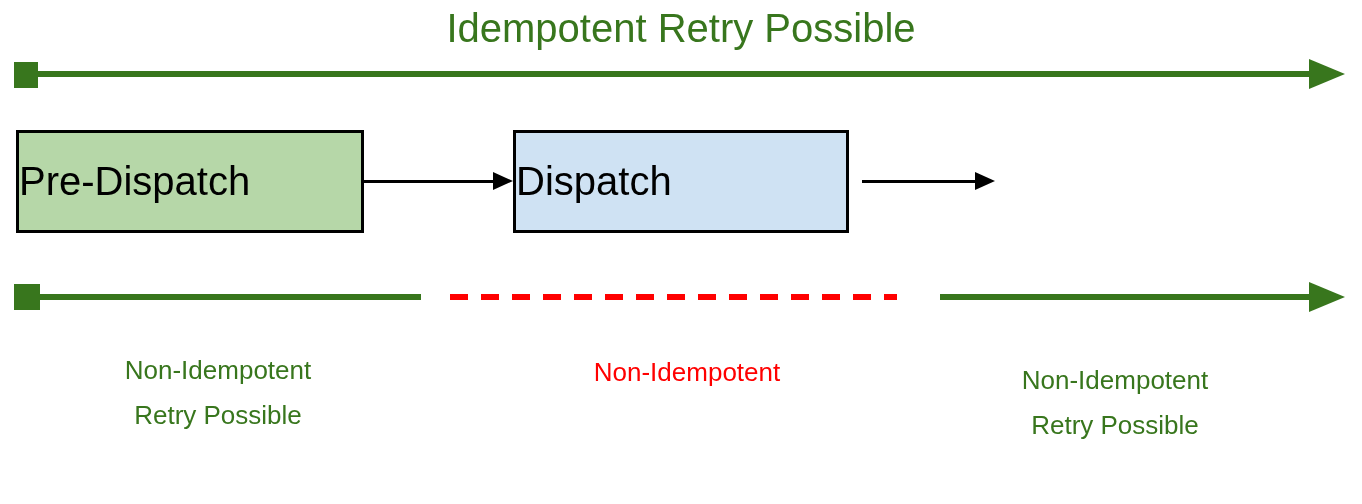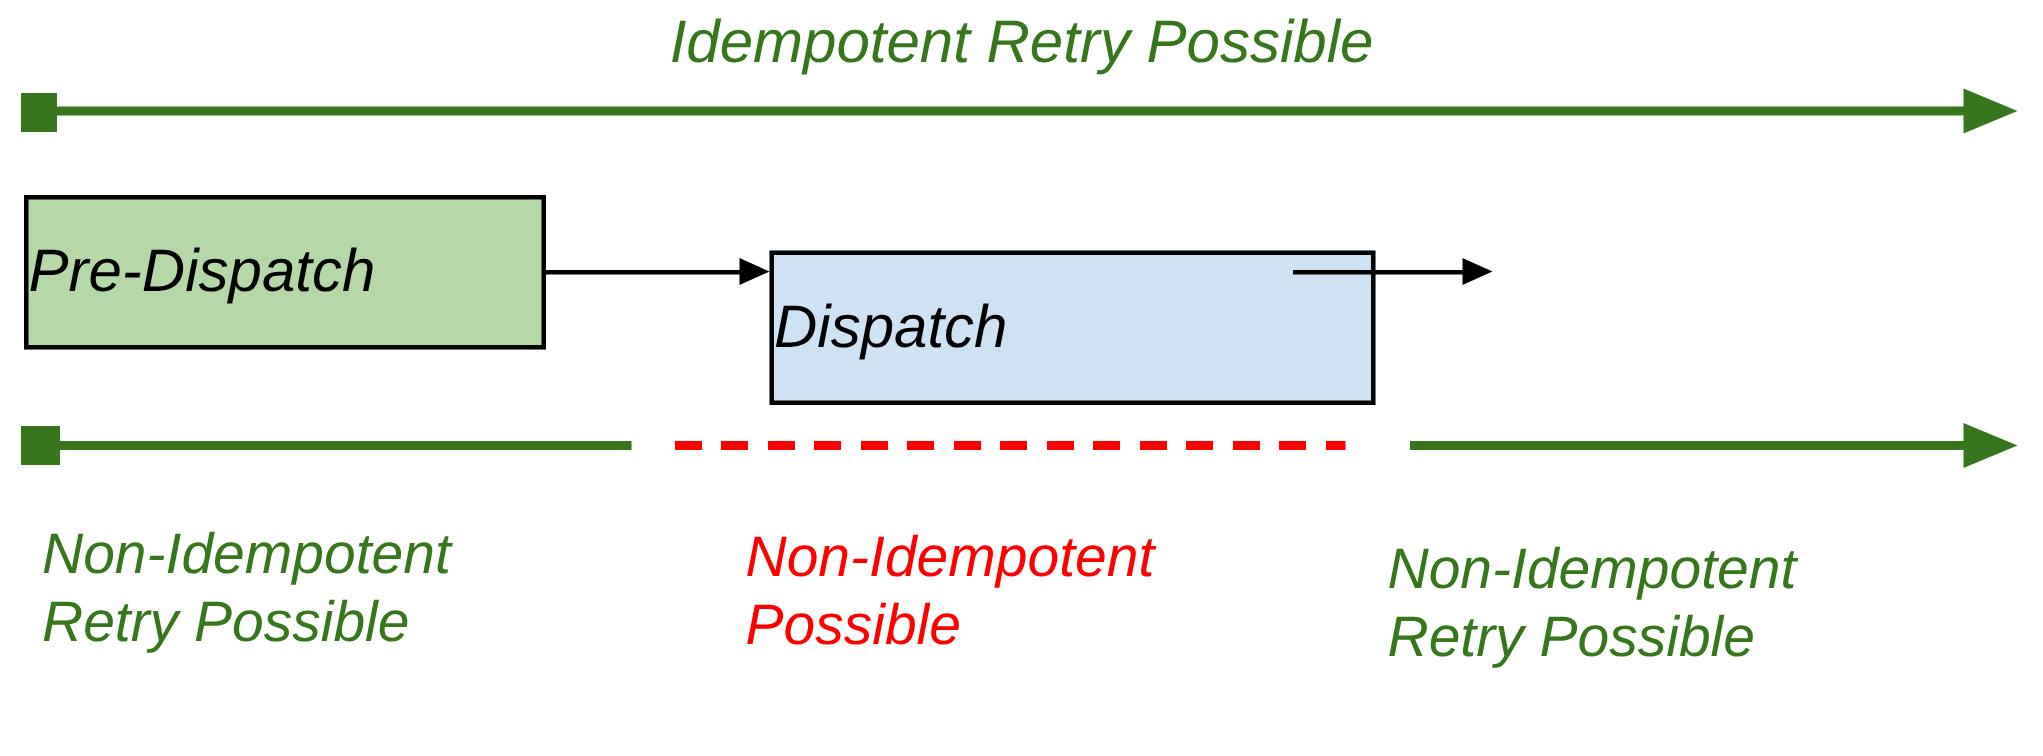--- a/index.html
+++ b/index.html
@@ -4,21 +4,21 @@
 <style>
   html, body { margin: 0; padding: 0; background: #ffffff; }
   .canvas {
     position: relative;
     width: 1362px;
     height: 504px;
     background: #ffffff;
     font-family: "Liberation Sans", sans-serif;
     overflow: hidden;
   }
-  .abs { position: absolute; font-style: italic; }
+  .abs { position: absolute; }
 
   
   .title {
     left: 0; top: 0; width: 100%;
     text-align: center;
     font-size: 40px;
     line-height: 56px;
     white-space: nowrap;
   }
 
@@ -38,21 +38,21 @@
   
   .stage {
     top: 130px; height: 103px;
     box-sizing: border-box;
     border: 3px solid #000000;
     display: flex; align-items: center; justify-content: flex-start;
     font-size: 40px; color: #000000;
     white-space: nowrap;
   }
   .stage1 { left: 16px;  width: 348px; }
-  .stage2 { left: 513px; width: 404px; margin-top: 37px; }
+  .stage2 { left: 513px; width: 336px; }
   .stage3 { left: 995px; width: 350px; }
 
   
   .conn-shaft { top: 180px; height: 3px; background: #000000; }
   .conn1-shaft { left: 364px; width: 133px; }
   .conn2-shaft { left: 862px; width: 115px; }
   .conn-head {
     top: 172px; width: 0; height: 0;
     border-top: 9px solid transparent;
     border-bottom: 9px solid transparent;
@@ -72,22 +72,23 @@
   .tl-shaft-br   { left: 940px; top: 294px; width: 370px; height: 6px; }
   .tl-head-bot   {
     left: 1309px; top: 282px; width: 0; height: 0;
     border-top: 15px solid transparent;
     border-bottom: 15px solid transparent;
     border-left: 36px solid; 
   }
 
   
   .label {
-    font-size: 38px;
+    font-size: 26px;
     line-height: 45px;
+    text-align: center;
     white-space: nowrap;
   }
   .label-left  { left: 28px;  top: 348px; width: 380px; }
   .label-mid   { left: 497px; top: 350px; width: 380px; }
   .label-right { left: 925px; top: 358px; width: 380px; }
   .bold { font-weight: bold; }
 </style>
 </head>
 <body>
 
@@ -120,21 +121,20 @@
   <div class="abs fill tl-shaft-br" style="color: rgb(56, 118, 29);"></div>
   <div class="abs tl-head-bot" style="color: rgb(56, 118, 29);"></div>
 
   <div class="abs label label-left" style="color: rgb(56, 118, 29);">
     <div>Non-Idempotent</div>
     <div>Retry Possible</div>
   </div>
 
   <div class="abs label label-mid" style="color: rgb(255, 0, 0);">
     <div>Non-Idempotent</div>
-    <div>Possible</div>
   </div>
 
   <div class="abs label label-right" style="color: rgb(56, 118, 29);">
     <div>Non-Idempotent</div>
     <div>Retry Possible</div>
   </div>
 
 </div>
 
 </body></html>

